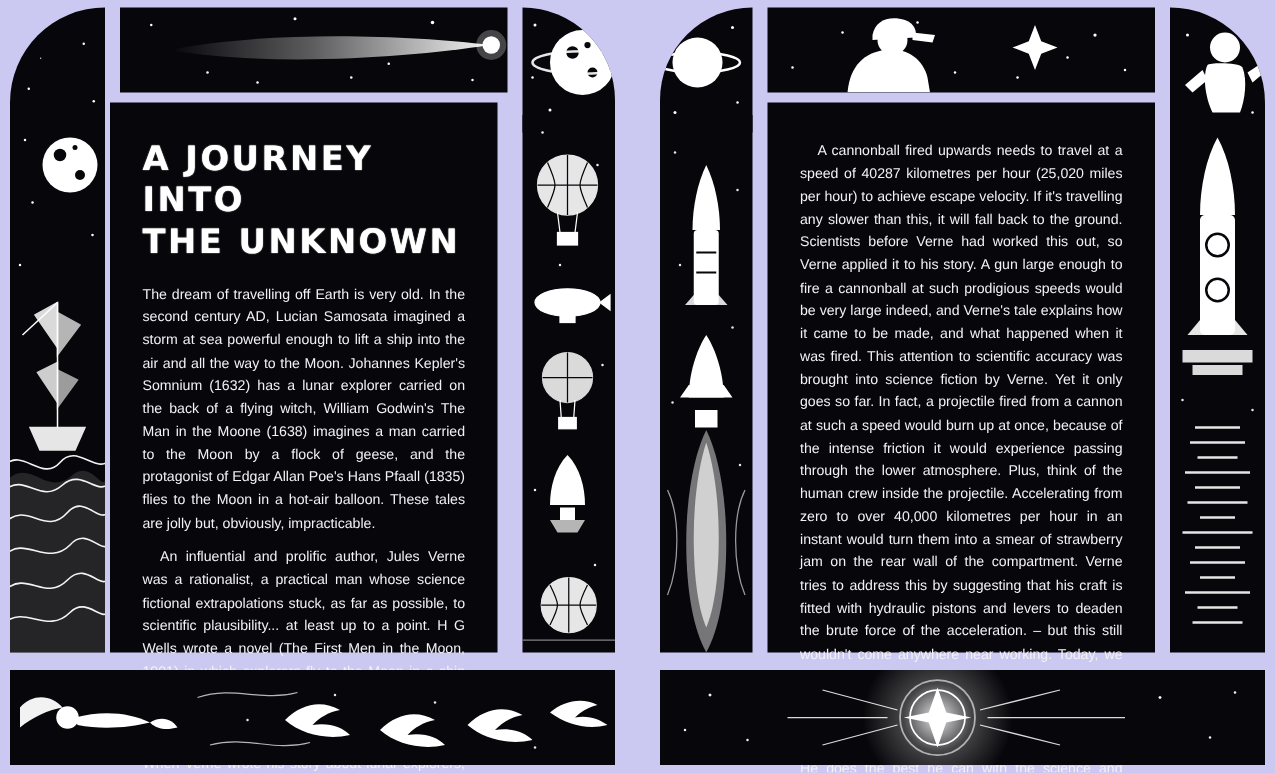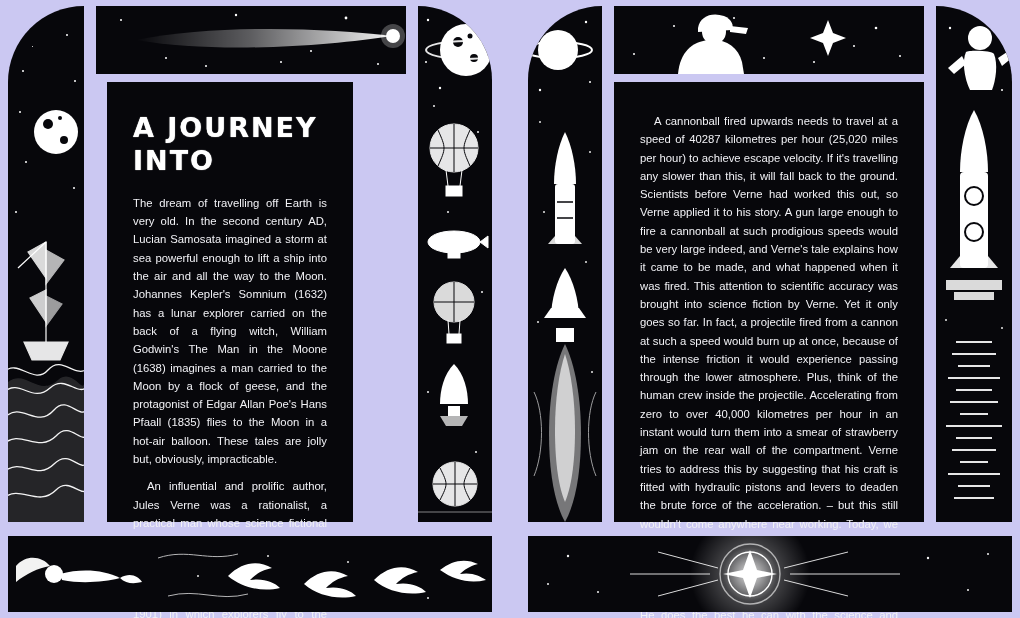--- a/index.html
+++ b/index.html
@@ -142,23 +142,24 @@
         <path d="M-4,300 C12,286 24,312 42,296 C58,282 70,306 80,294"></path>
         <path d="M-4,326 C14,308 28,338 46,318 C60,302 72,330 80,316"></path>
         <path d="M-4,352 C12,336 30,362 48,344 C62,328 74,354 80,342"></path>
         <path d="M-4,380 C14,364 28,390 46,372 C62,356 72,382 80,370"></path>
         <path d="M-4,406 C12,392 30,416 48,398 C62,384 74,408 80,396"></path>
       </g>
       <path d="M0,290 C18,276 30,306 50,288 C64,276 74,300 76,292 L76,430 L0,430 Z" fill="#fff" opacity="0.12"></path>
     </svg>
   </div>
 
-  <div class="textcol" style="left:107px; top:82px; width:246px; height:440px; padding:30px 26px 36px 26px;">
+  <div class="textcol" style="left:88px; top:82px; width:310px; height:440px; padding:30px 26px 36px 26px;">
     <h1 class="title">
       <span>A JOURNEY INTO</span><br>
+      <span>THE UNKNOWN</span>
     </h1>
     <p class="body-p">The dream of travelling off Earth is very old. In the second century AD, Lucian Samosata imagined a storm at sea powerful enough to lift a ship into the air and all the way to the Moon. Johannes Kepler's Somnium (1632) has a lunar explorer carried on the back of a flying witch, William Godwin's The Man in the Moone (1638) imagines a man carried to the Moon by a flock of geese, and the protagonist of Edgar Allan Poe's Hans Pfaall (1835) flies to the Moon in a hot-air balloon. These tales are jolly but, obviously, impracticable.</p>
     <p class="body-p indent">An influential and prolific author, Jules Verne was a rationalist, a practical man whose science fictional extrapolations stuck, as far as possible, to scientific plausibility... at least up to a point. H G Wells wrote a novel (The First Men in the Moon, 1901) in which explorers fly to the Moon in a ship powered by anti-gravity. But, Verne pointed out, there's no such thing as anti-gravity, which he thought rendered the book invalid – mere fantasy. When Verne wrote his story about lunar explorers, he grounded it in the real science of his day. In the 1860s, there was only one way Verne could imagine a spacecraft being launched so as to escape the Earth's gravitational pull: it must be fired out of a giant cannon.</p>
   </div>
 
   <div class="panel" style="left:418px; top:92px; width:74px; height:430px;">
     <svg width="74" height="430" viewBox="0 0 74 430">
       <g fill="#fff" opacity="0.95">
         <circle cx="16" cy="14" r="1"></circle>
           <circle cx="60" cy="40" r="1"></circle>

